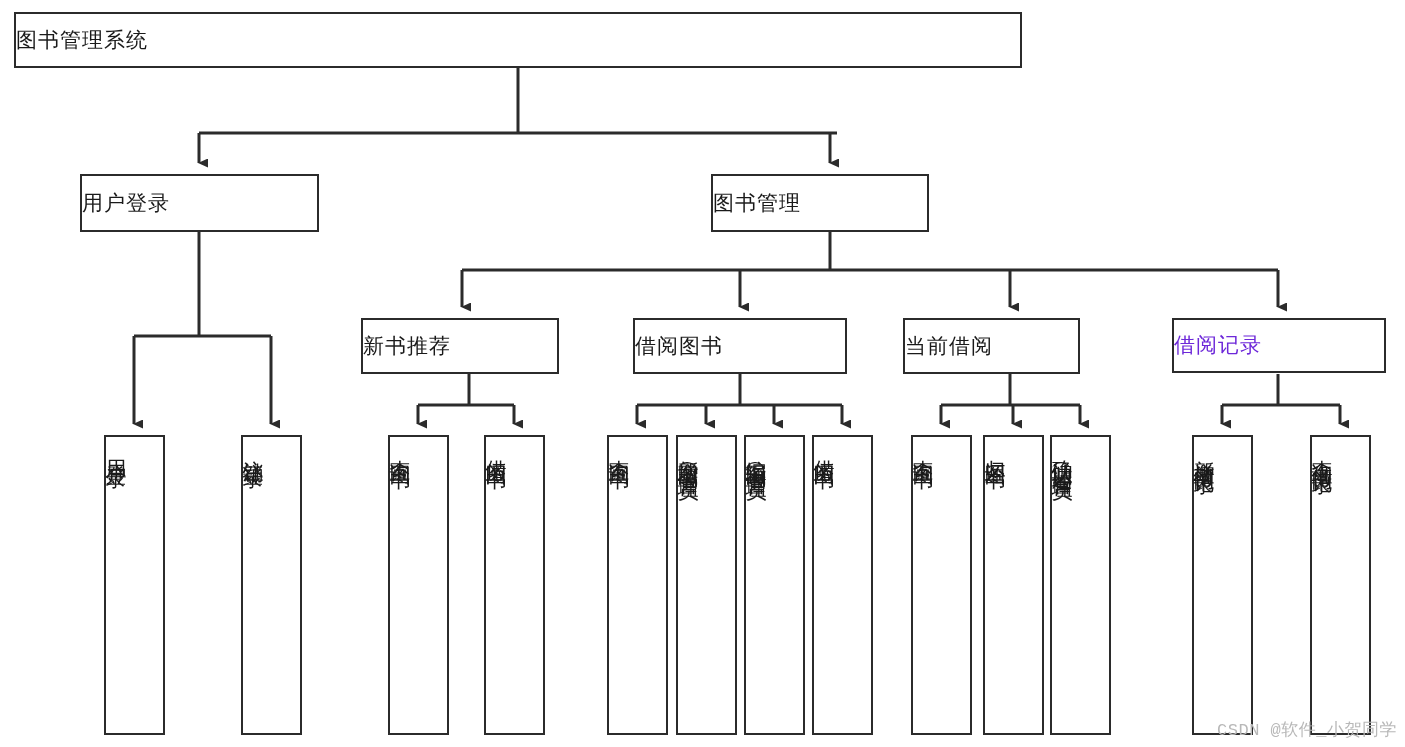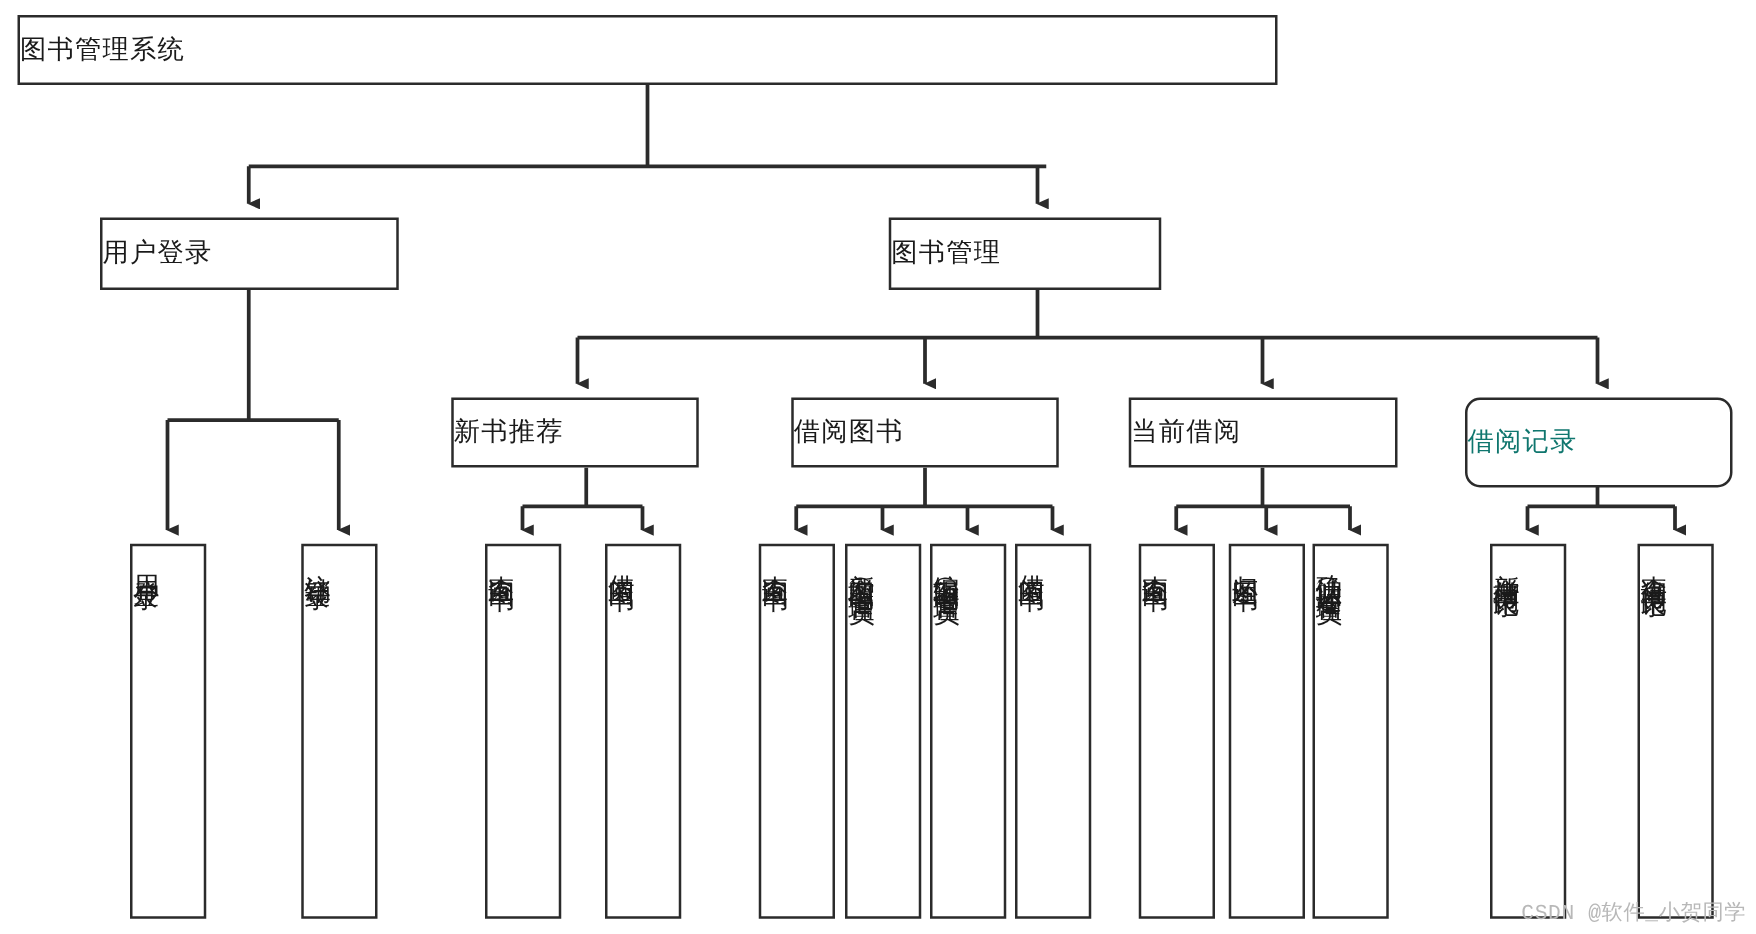--- a/index.html
+++ b/index.html
@@ -130,24 +130,24 @@
   <div class="node lvl1" style="left: 711px; top: 174px; width: 218px; height: 58px; border-color: rgb(43, 43, 43); background: rgb(255, 255, 255); color: rgb(26, 26, 26);">
     <span class="label">图书管理</span>
   </div>
 
   <div class="node lvl2" style="left: 361px; top: 318px; width: 198px; height: 56px; border-color: rgb(43, 43, 43); background: rgb(255, 255, 255); color: rgb(26, 26, 26);">
     <span class="label">新书推荐</span>
   </div>
   <div class="node lvl2" style="left: 633px; top: 318px; width: 214px; height: 56px; border-color: rgb(43, 43, 43); background: rgb(255, 255, 255); color: rgb(26, 26, 26);">
     <span class="label">借阅图书</span>
   </div>
-  <div class="node lvl2" style="left: 903px; top: 318px; width: 215px; height: 56px; border-color: rgb(43, 43, 43); background: rgb(255, 255, 255); color: rgb(26, 26, 26);">
+  <div class="node lvl2" style="left: 903px; top: 318px; width: 177px; height: 56px; border-color: rgb(43, 43, 43); background: rgb(255, 255, 255); color: rgb(26, 26, 26);">
     <span class="label">当前借阅</span>
   </div>
-  <div class="node lvl2" style="left: 1172px; top: 318px; width: 214px; height: 72px; border-color: rgb(43, 43, 43); background: rgb(255, 255, 255); color: #0f766e; border-radius: 12px;">
+  <div class="node lvl2" style="left: 1172px; top: 318px; width: 214px; height: 55px; border-color: rgb(43, 43, 43); background: rgb(255, 255, 255); color: #6d28d9;">
     <span class="label">借阅记录</span>
   </div>
 
   <div class="node leaf" style="left: 104px; top: 435px; width: 61px; height: 300px; border-color: rgb(43, 43, 43); background: rgb(255, 255, 255); color: rgb(26, 26, 26);">
     <span class="label">用户登录</span>
   </div>
   <div class="node leaf" style="left: 241px; top: 435px; width: 61px; height: 300px; border-color: rgb(43, 43, 43); background: rgb(255, 255, 255); color: rgb(26, 26, 26);">
     <span class="label">注销登录</span>
   </div>
   <div class="node leaf" style="left: 388px; top: 435px; width: 61px; height: 300px; border-color: rgb(43, 43, 43); background: rgb(255, 255, 255); color: rgb(26, 26, 26);">

